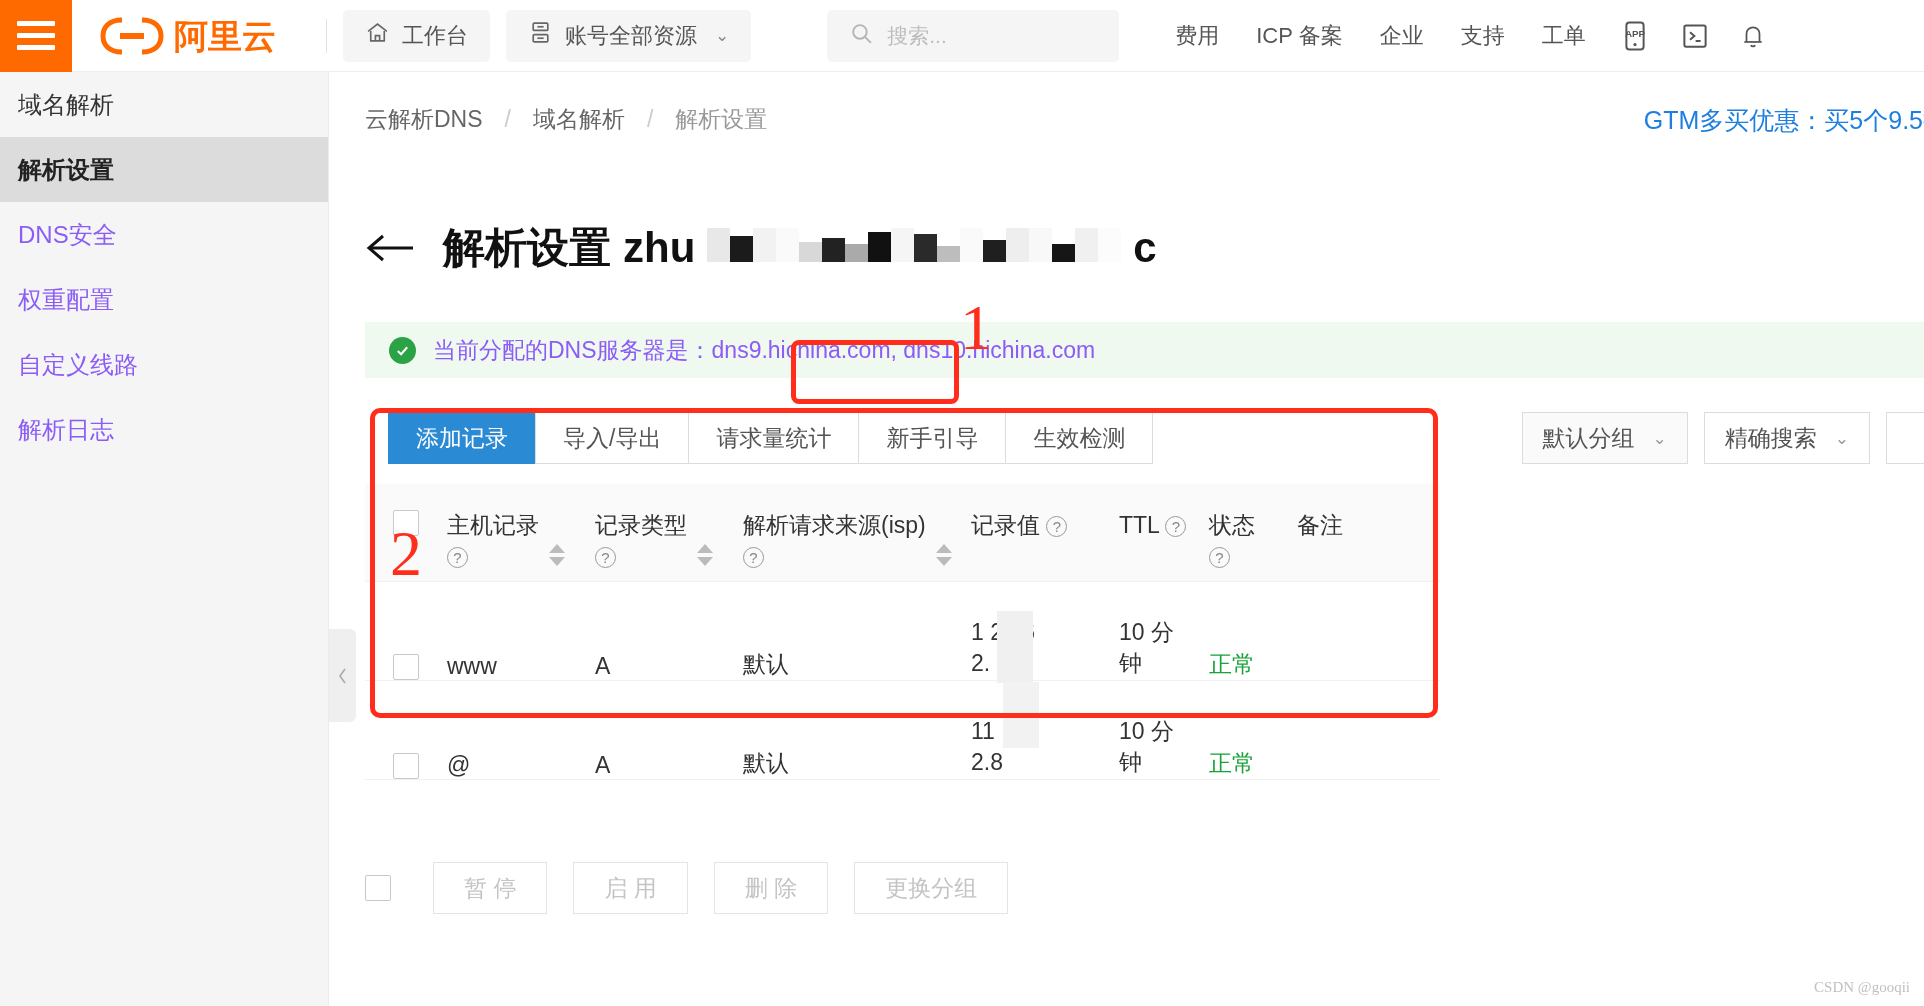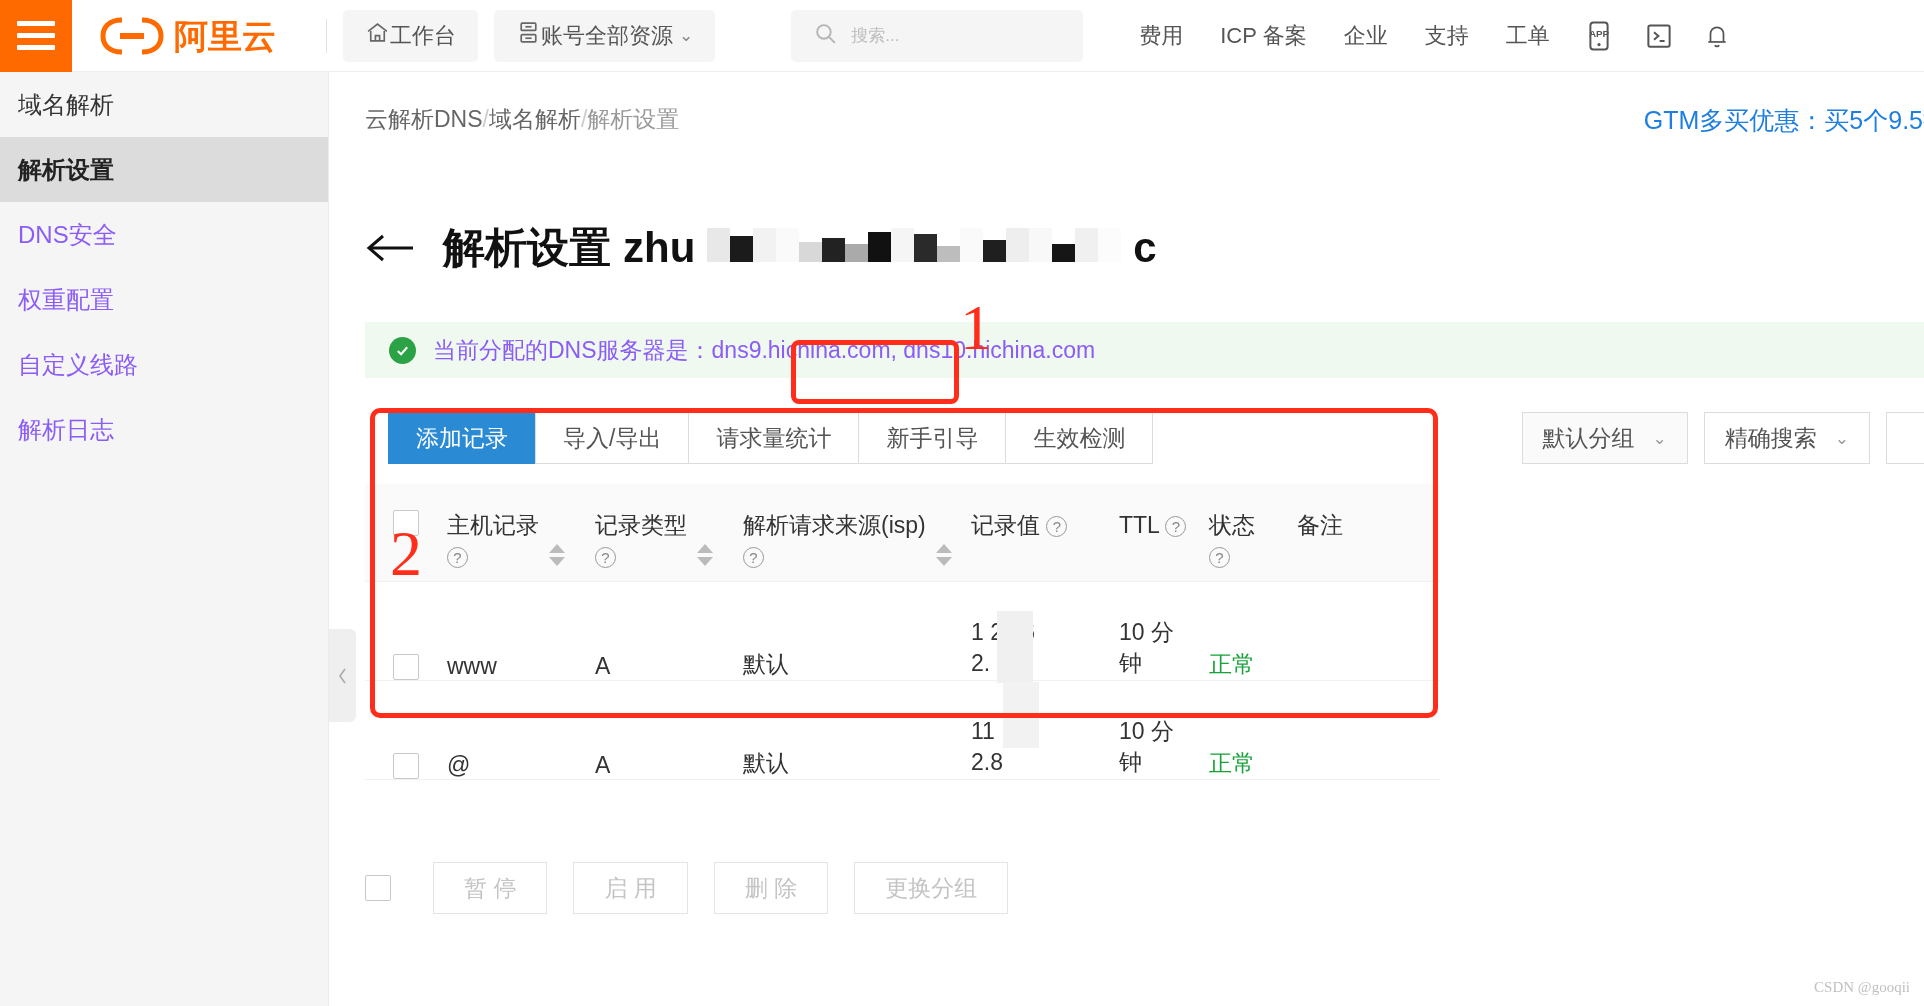--- a/index.html
+++ b/index.html
@@ -27,35 +27,35 @@
 
   #brand-logo { display: flex; align-items: center; margin-left: 26px; flex: none; }
   #brand-logo svg { display: block; }
 
   .header-divider {
     width: 1px; height: 34px; background: #e2e2e2; margin: 0 16px; flex: none;
   }
 
   .header-pill {
     height: 52px; background: #f5f5f5; border-radius: 5px;
-    display: flex; align-items: center; 
+    display: flex; align-items: center; gap: 12px;
     padding: 0 22px; cursor: pointer; flex: none;
     color: #555; font-size: 22px; white-space: nowrap;
   }
   .header-pill .chev { font-size: 17px; color: #888; margin-left: 6px; }
 
   #global-search {
     margin-left: 76px; width: 292px; height: 52px;
     background: #f5f5f5; border-radius: 5px;
     display: flex; align-items: center; gap: 13px; padding: 0 22px;
     flex: none; cursor: text;
   }
   #global-search input {
     border: 0; outline: 0; background: transparent;
-    font-size: 17px; color: #a16207; width: 200px;
+    font-size: 21px; color: #a16207; width: 200px;
     font-family: "Liberation Sans", sans-serif;
   }
   #global-search input::placeholder { color: #bdbdbd; }
 
   #header-nav { display: flex; align-items: center; gap: 37px; margin-left: 56px; flex: none; text-align: right; }
   #header-nav .nav-link { font-size: 22px; color: #555; white-space: nowrap; cursor: pointer; }
 
   #header-icons { display: flex; align-items: center; gap: 30px; margin-left: 34px; flex: none; }
   .hdr-icon { cursor: pointer; display: flex; align-items: center; }
 
@@ -74,21 +74,21 @@
   .side-item.active { background: #dcdcdc; font-weight: bold; color: #222; }
 
   
   #main {
     position: absolute; top: 72px; left: 329px;
     width: 1595px; height: 934px; background: #ffffff; overflow: hidden;
   }
 
   #breadcrumb {
     position: absolute; top: 32px; left: 36px;
-    font-size: 23px; color: #888; display: flex; align-items: center; gap: 0;
+    font-size: 23px; color: #888; display: flex; align-items: center; gap: 22px;
   }
   #breadcrumb .crumb { cursor: pointer; color: #666; }
   #breadcrumb .crumb.last { color: #999; cursor: default; }
   #breadcrumb .sep { color: #ccc; }
 
   #promo-link {
     position: absolute; top: 32px; right: -24px;
     font-size: 25px; color: #1e7fe0; white-space: nowrap; cursor: pointer;
   }
 

